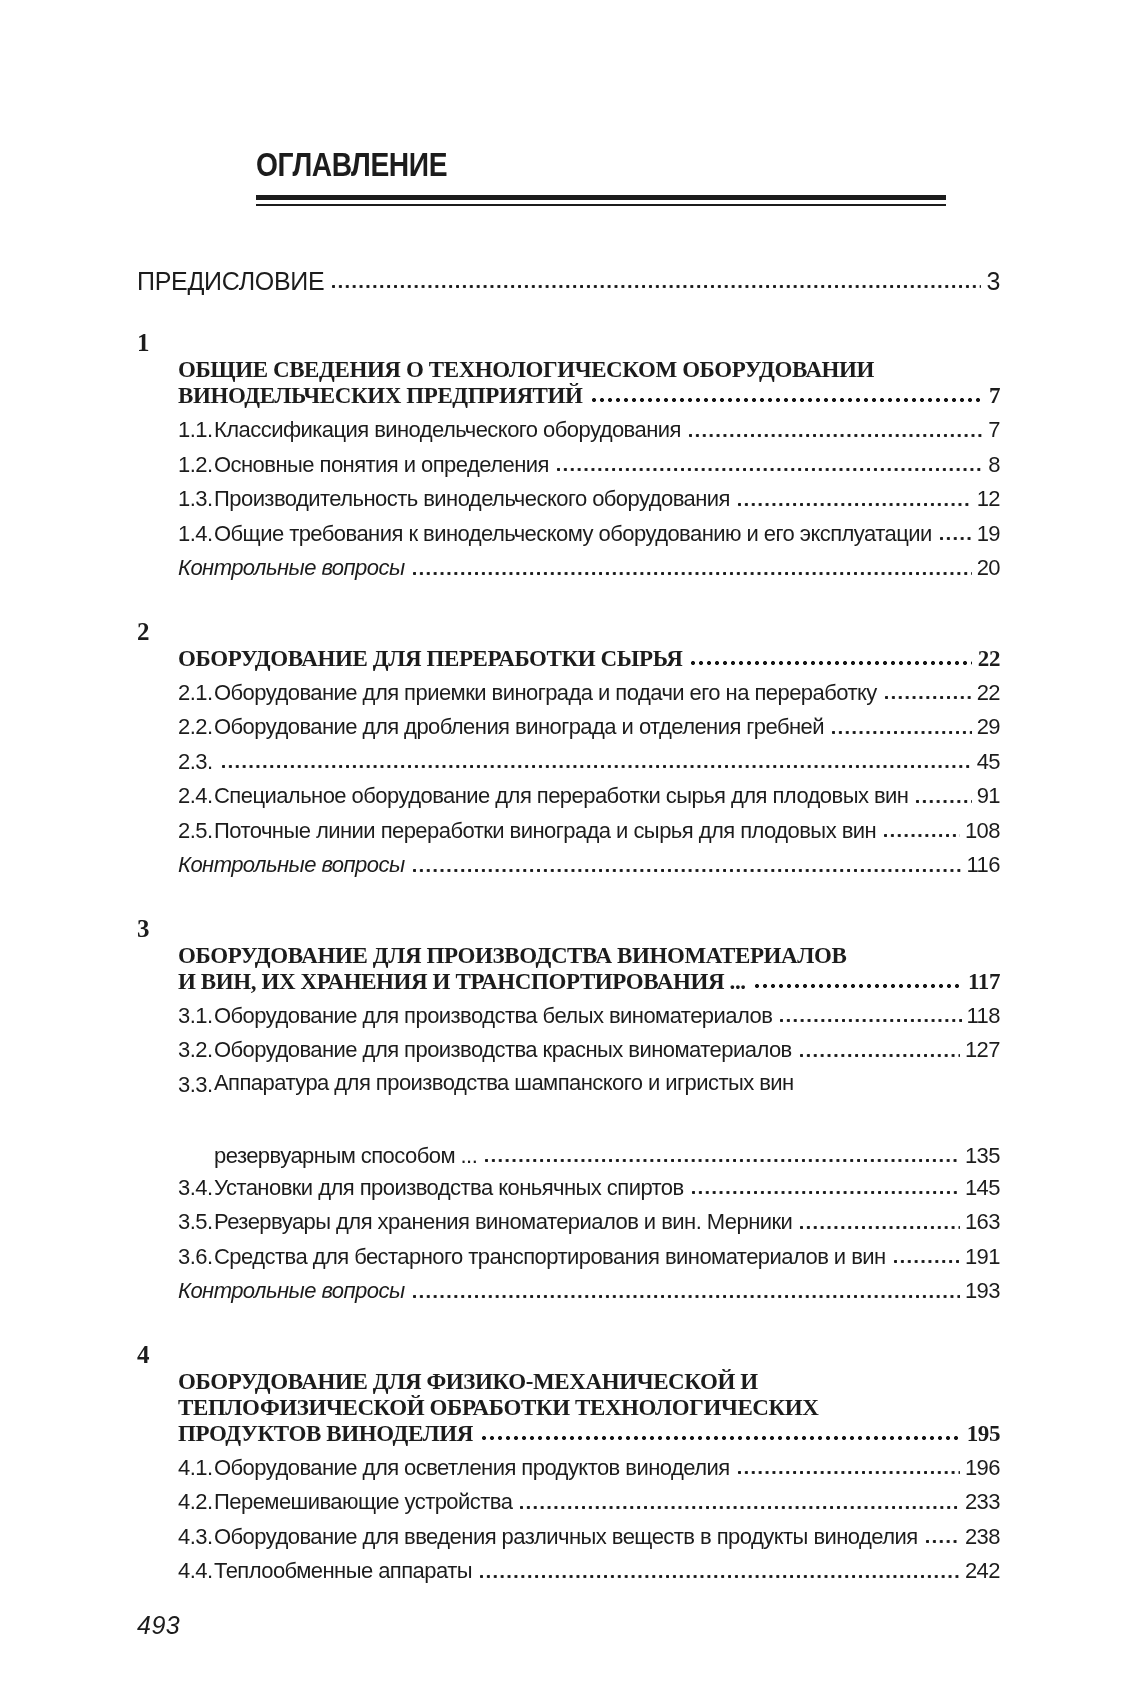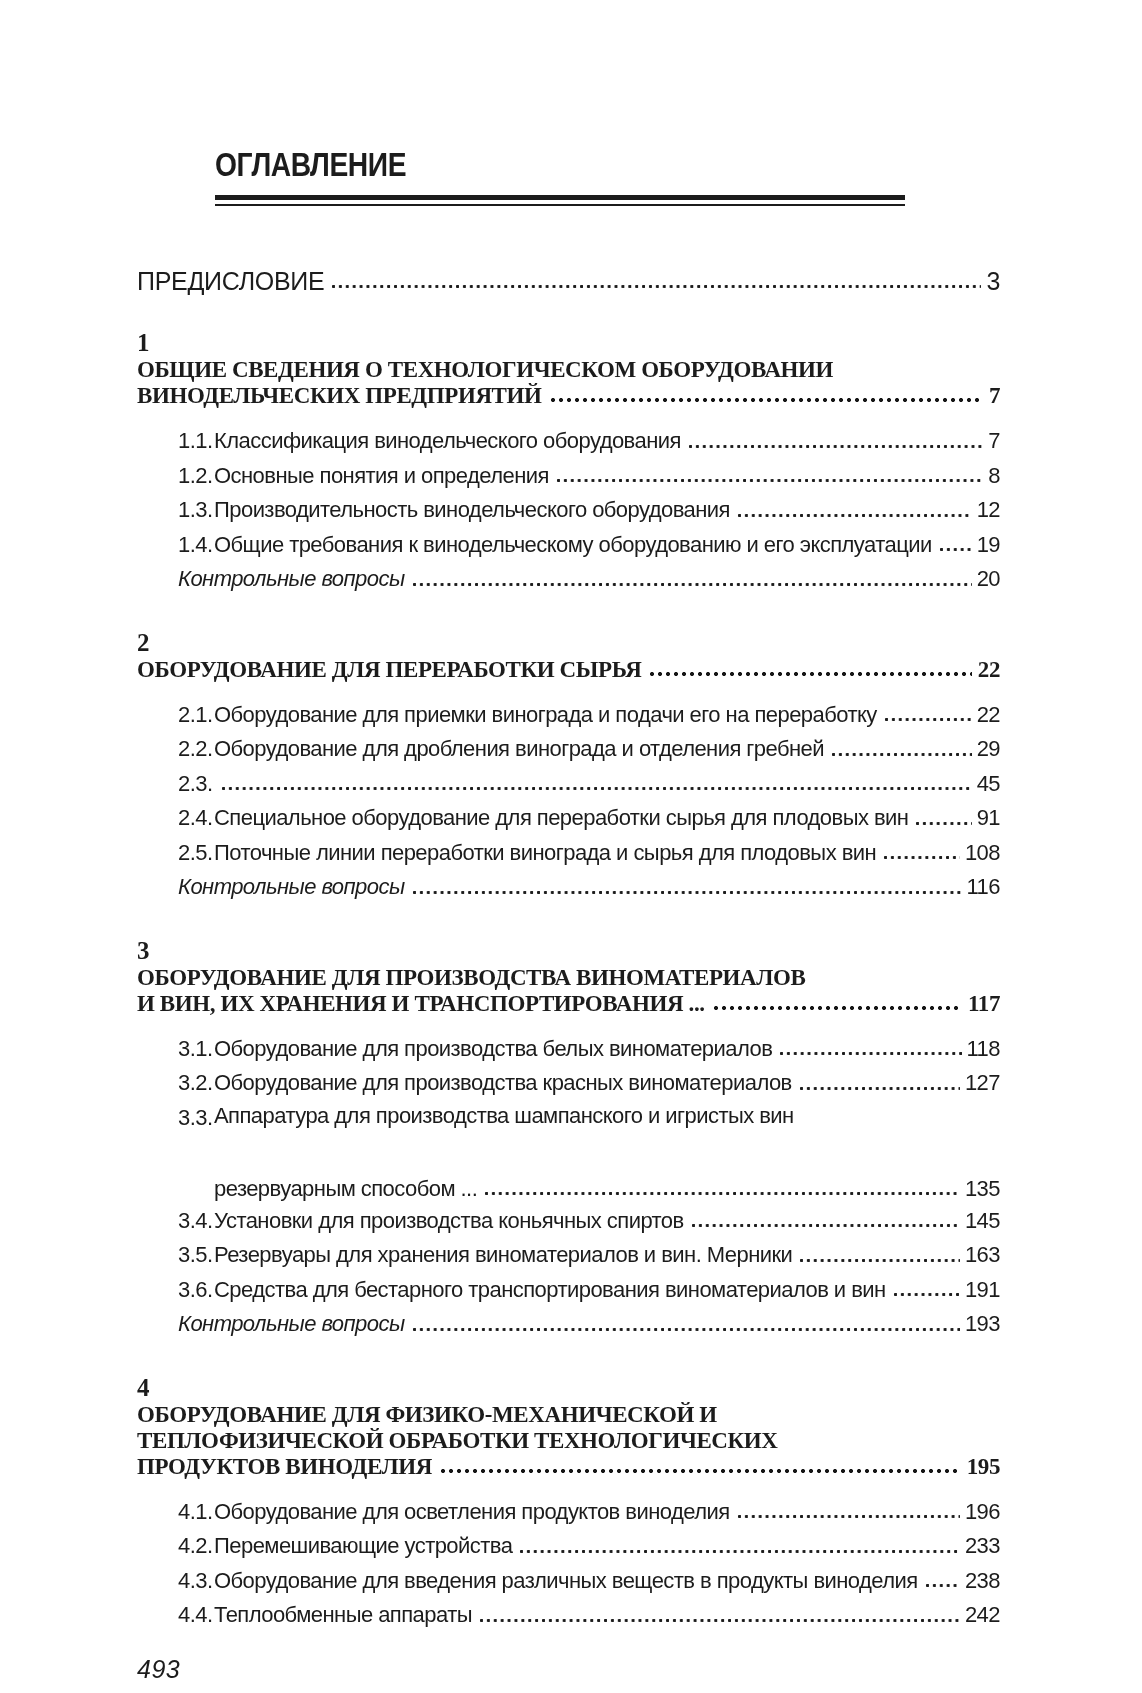--- a/index.html
+++ b/index.html
@@ -9,21 +9,21 @@
     height: 1693px;
     box-sizing: border-box;
     padding: 146px 142px 0 137px;
     overflow: hidden;
     background: #ffffff;
     color: #1c1c1c;
     font-family: "Liberation Sans", sans-serif;
   }
 
   
-  .title-block { margin-left: 78px; width: 690px; }
+  .title-block { margin-left: 119px; width: 690px; }
   .page-title {
     margin: 0 0 13px 0;
     font-family: "Liberation Sans", sans-serif;
     font-weight: bold;
     font-size: 34px;
     line-height: 36px;
     letter-spacing: -0.5px;
     transform: scaleX(0.83);
     transform-origin: left bottom;
     white-space: nowrap;
@@ -66,32 +66,33 @@
 
   
   .chapter { margin-top: 31px; }
   .chapter-number {
     font-family: "Liberation Serif", serif;
     font-weight: bold;
     font-size: 25px;
     line-height: 29px;
   }
   .chapter-title {
+    margin-left: 41px;
     font-family: "Liberation Serif", serif;
     font-weight: bold;
     font-size: 23px;
     line-height: 26px;
     letter-spacing: -0.4px;
   }
   .ctitle-line { white-space: nowrap; }
   .chapter-row .pagenum { font-family: "Liberation Serif", serif; font-weight: bold; }
   .chapter-row .dots { margin-bottom: 6px; }
 
   
-  .sections { margin-top: 15px; }
+  .sections { margin-top: 4px; }
   .section-row, .control-row {
     padding-left: 41px;
     font-size: 22px;
     line-height: 34.5px;
     letter-spacing: -0.55px;
   }
   .section-row .num { flex: 0 0 36px; }
   .section-row.multi { align-items: flex-start; }
   .stack { flex: 1 1 0; display: flex; flex-direction: column; gap: 43px; }
   .stack .sline { line-height: 30px; white-space: nowrap; }

